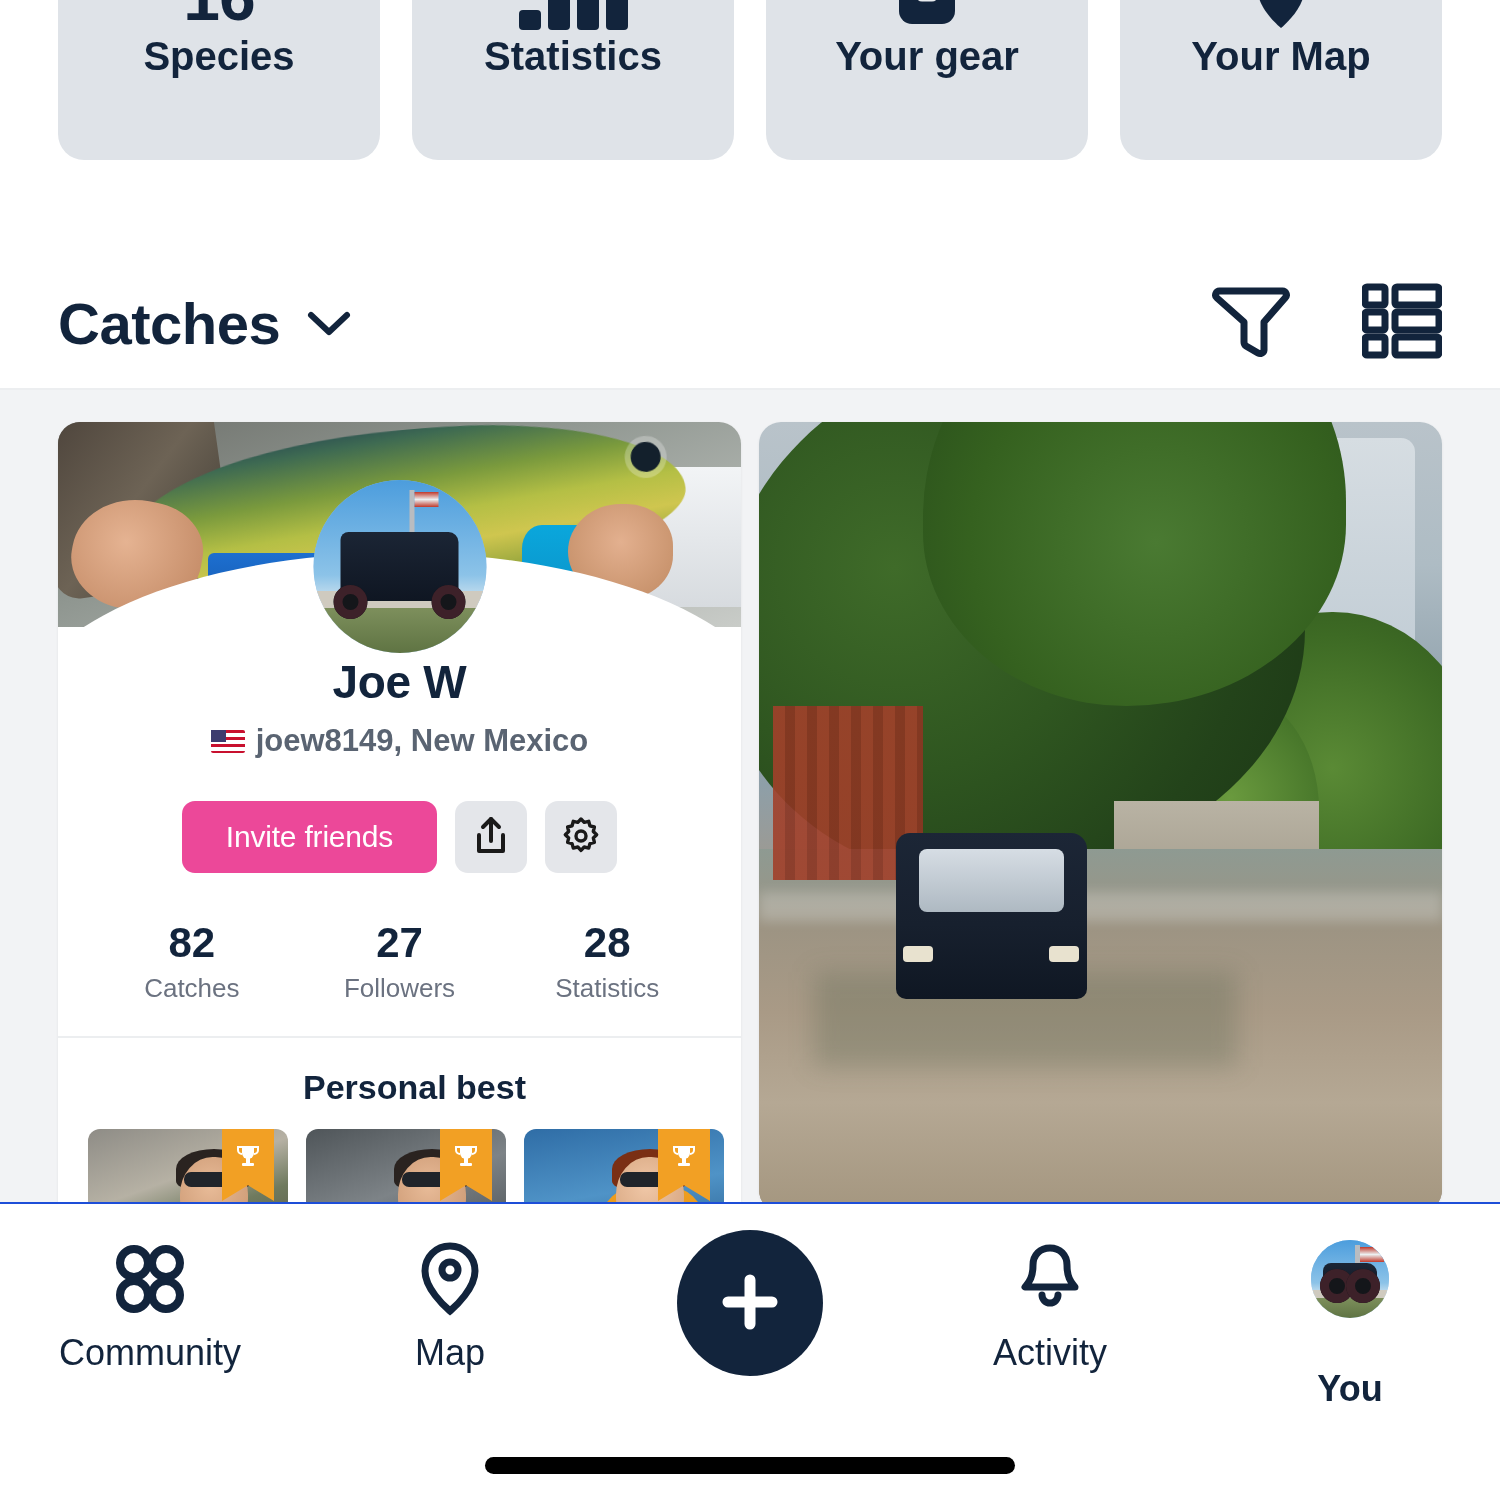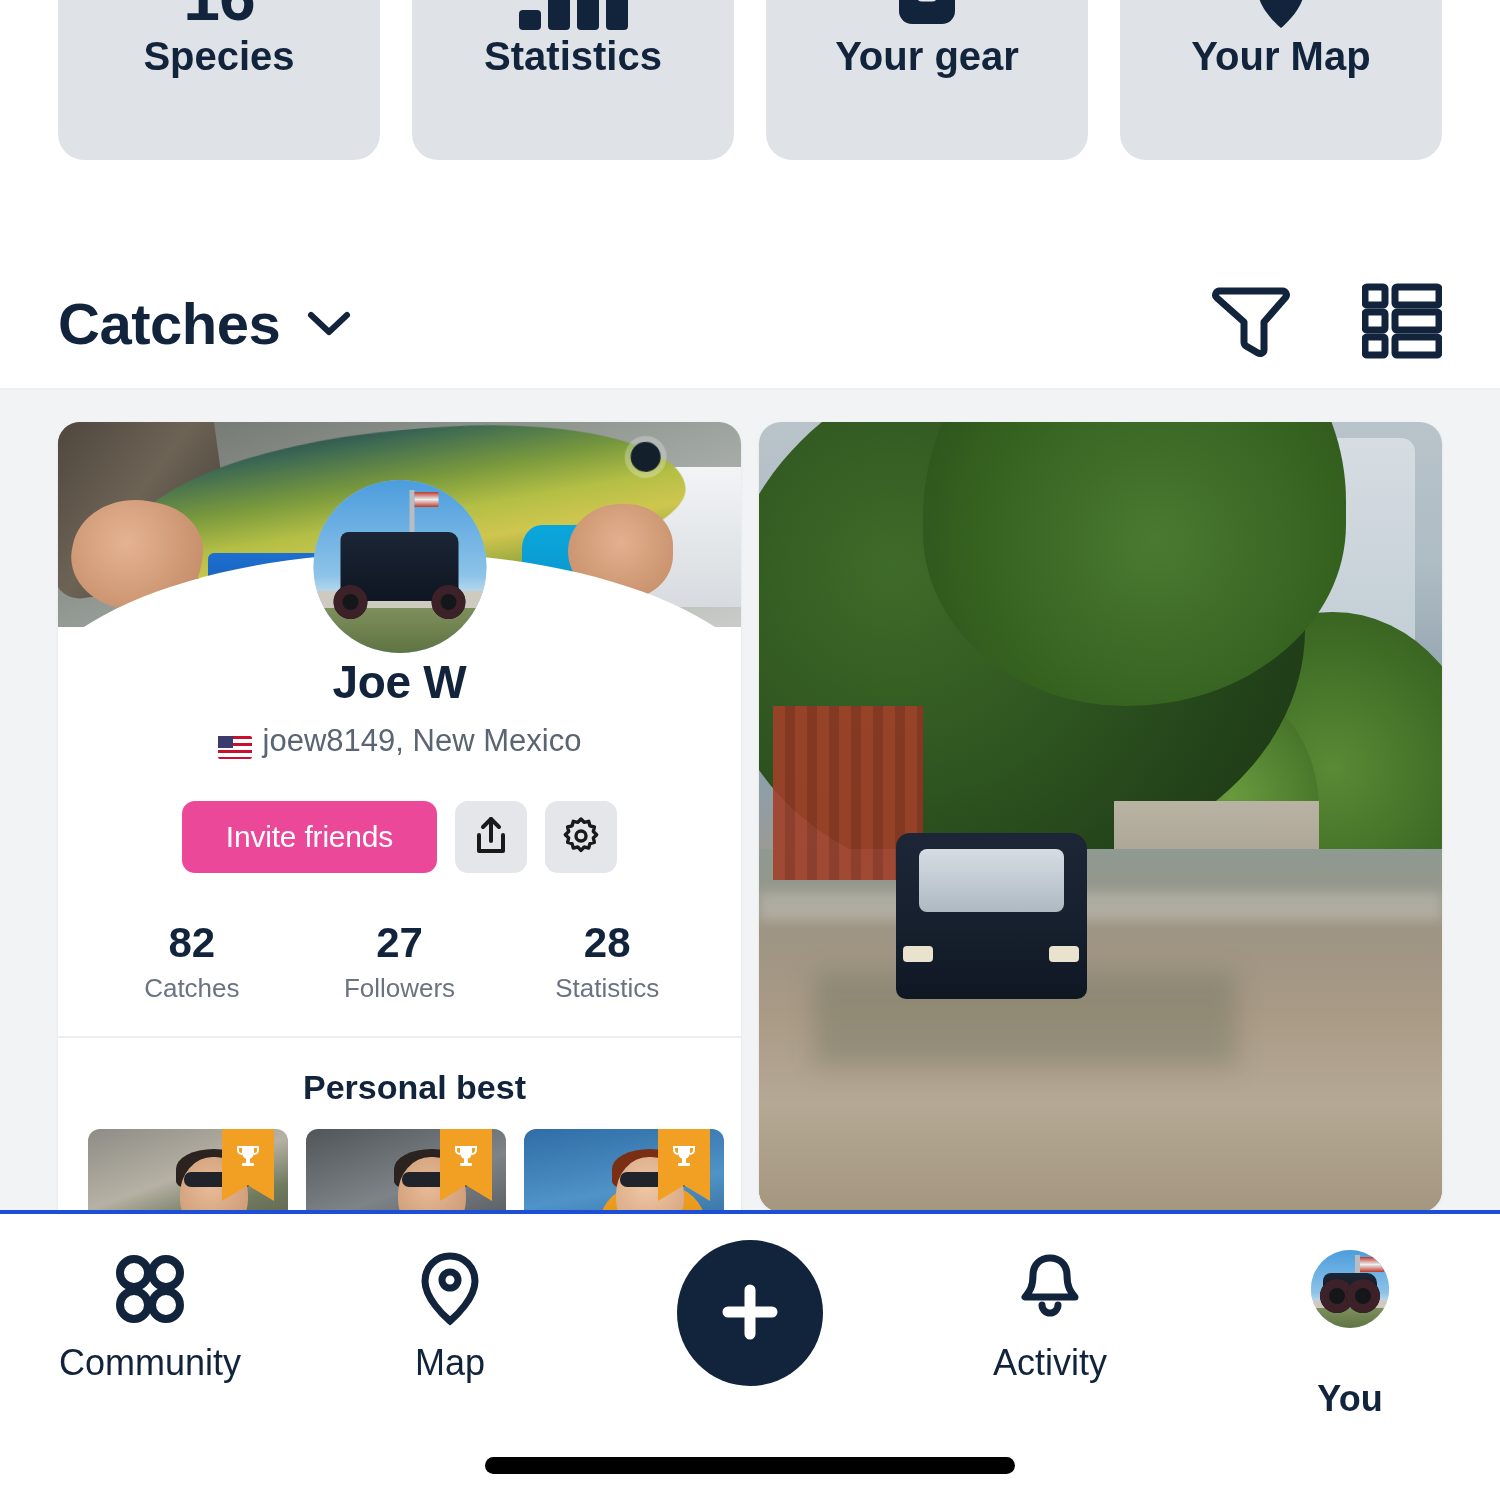--- a/index.html
+++ b/index.html
@@ -228,22 +228,22 @@
     width: 24px; height: 15px;
     background: linear-gradient(180deg,#c0392b 0%,#ecf0f1 50%,#c0392b 100%);
   }
 
   .p-body { padding: 28px 0 0 0; text-align:center; }
   .p-name {
     font-size: 46px; font-weight: 700; color: #12243c; letter-spacing:-0.3px;
   }
   .p-handle {
     margin-top: 14px;
-    font-size: 31px; font-weight: 400; color: #5a6472;
-    display: flex; align-items: flex-end; justify-content: center; gap: 11px;
+    font-size: 31px; font-weight: 700; color: #5a6472;
+    display: flex; align-items: center; justify-content: center; gap: 11px;
   }
   .flag {
     display:inline-block; width: 34px; height: 23px;
     background: linear-gradient(180deg,#c8102e 0%,#c8102e 15%,#fff 15%,#fff 30%,#c8102e 30%,#c8102e 45%,#fff 45%,#fff 60%,#c8102e 60%,#c8102e 75%,#fff 75%,#fff 90%,#c8102e 90%);
     position: relative; border-radius: 2px;
   }
   .flag:before{
     content:""; position:absolute; left:0; top:0;
     width: 15px; height: 12px; background:#3c3b6e;
   }
@@ -413,24 +413,24 @@
   .car-lamp.r{ right: 4%; }
   .far-road{
     position:absolute; left: 52%; top: 48%;
     width: 30%; height: 12%;
     background: linear-gradient(180deg,#b9b3a4,#a39c8c);
   }
 
   
   .bottom-nav {
     position:absolute;
-    left:0; bottom: 0;
+    left:0; bottom: 8px;
     width: 1500px; height: 290px;
     background:#ffffff;
-    border-top: 4px solid #1d4ed8;
+    border-top: 2px solid #1d4ed8;
     display:flex;
     align-items: flex-start;
     padding-top: 38px;
   }
   .nav-item {
     flex: 1 1 0;
     display:flex; flex-direction: column;
     align-items:center; gap: 16px;
   }
   .nav-ico { height: 74px; display:flex; align-items:center; justify-content:center; }

